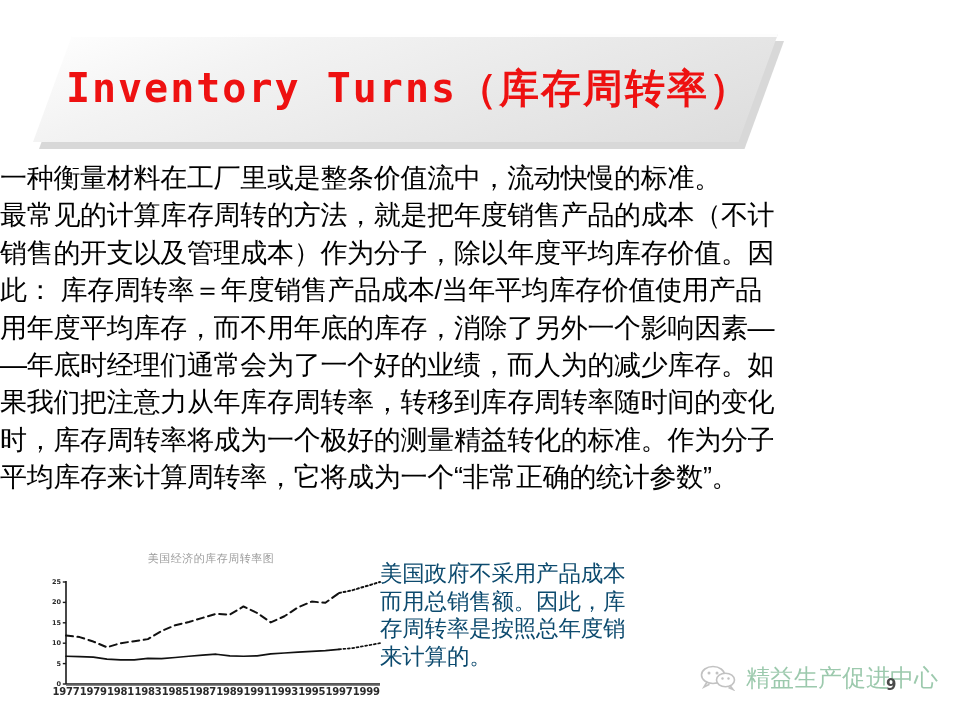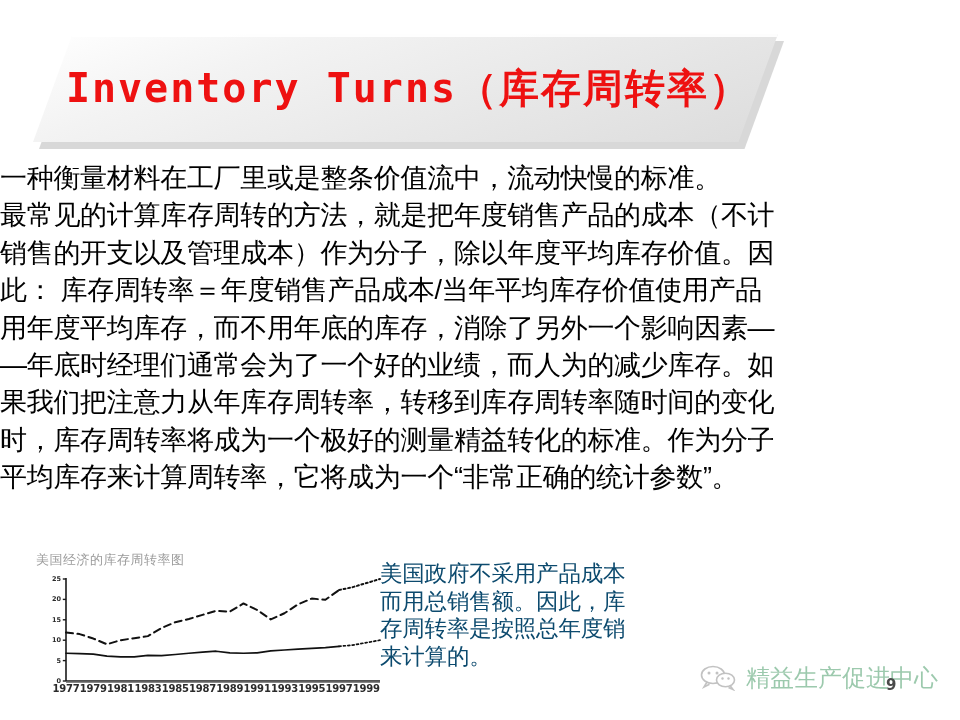--- a/index.html
+++ b/index.html
@@ -72,25 +72,26 @@
   #body-copy .line{ display:block; white-space:nowrap; }
 
   
   #chart-figure{
     position:absolute;
     left:36px; top:548px;
     width:350px; height:160px;
     background:#ffffff;
   }
   #chart-title{
-    font-size:13px;
+    text-align:center;
+    font-size:11px;
     color:#8a8a8a;
     font-family:"DejaVu Sans","Liberation Sans",sans-serif;
     letter-spacing:.5px;
-    margin:3px 0 2px 0;
+    margin:3px 0 8px 0;
     opacity:.85;
   }
   #chart-canvas-wrap{
     position:relative;
     width:350px;height:138px;
   }
   #chart-svg{display:block;}
   #chart-xlabels{
     position:absolute;
     left:0;right:0;top:112px;

